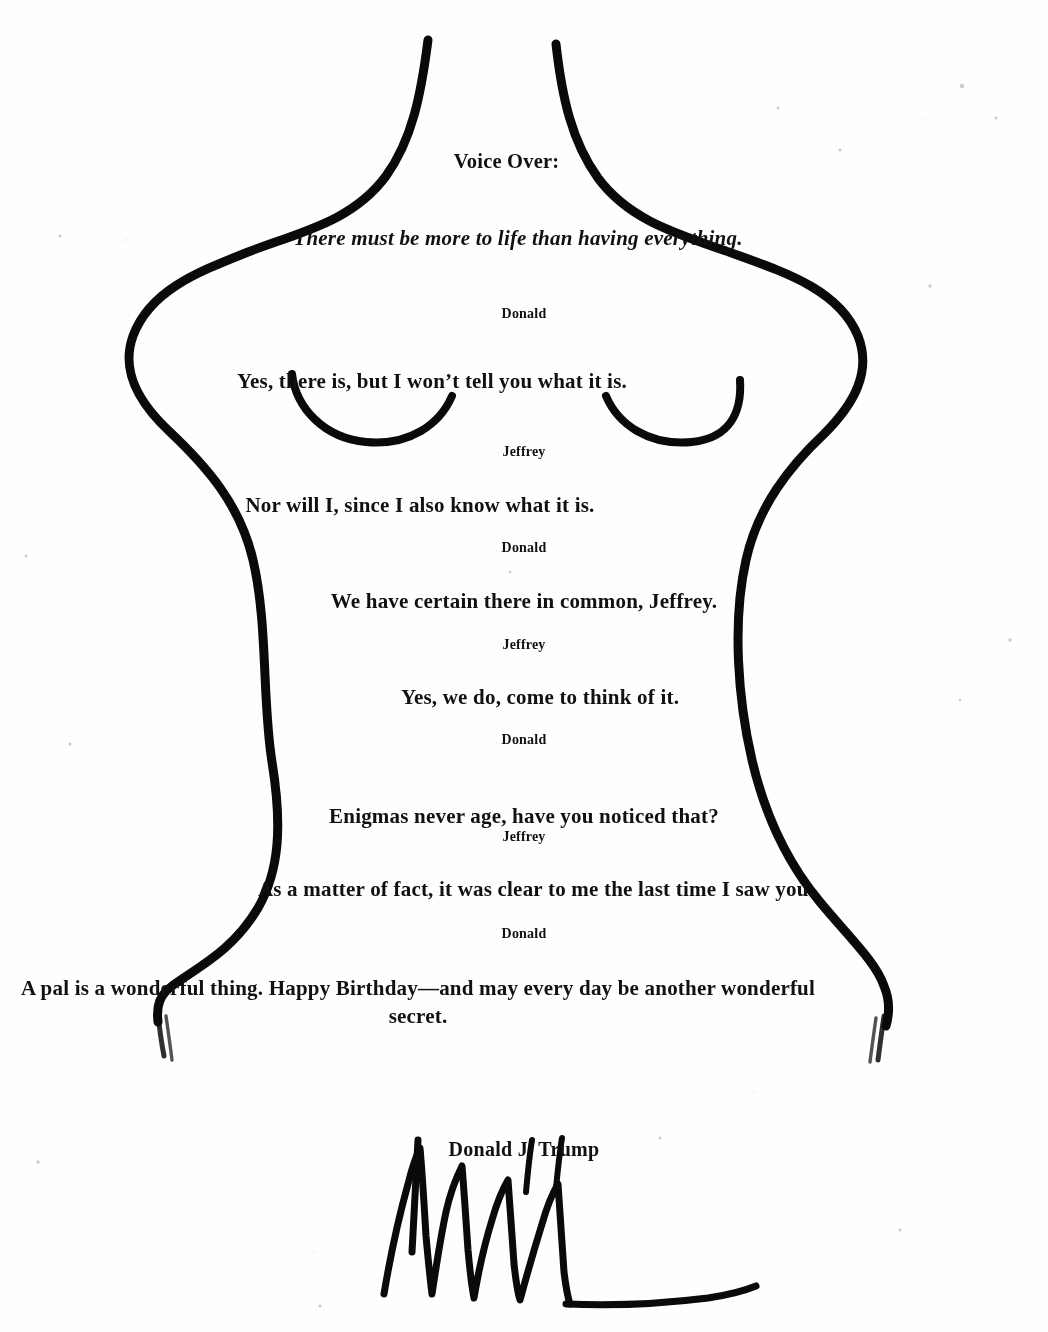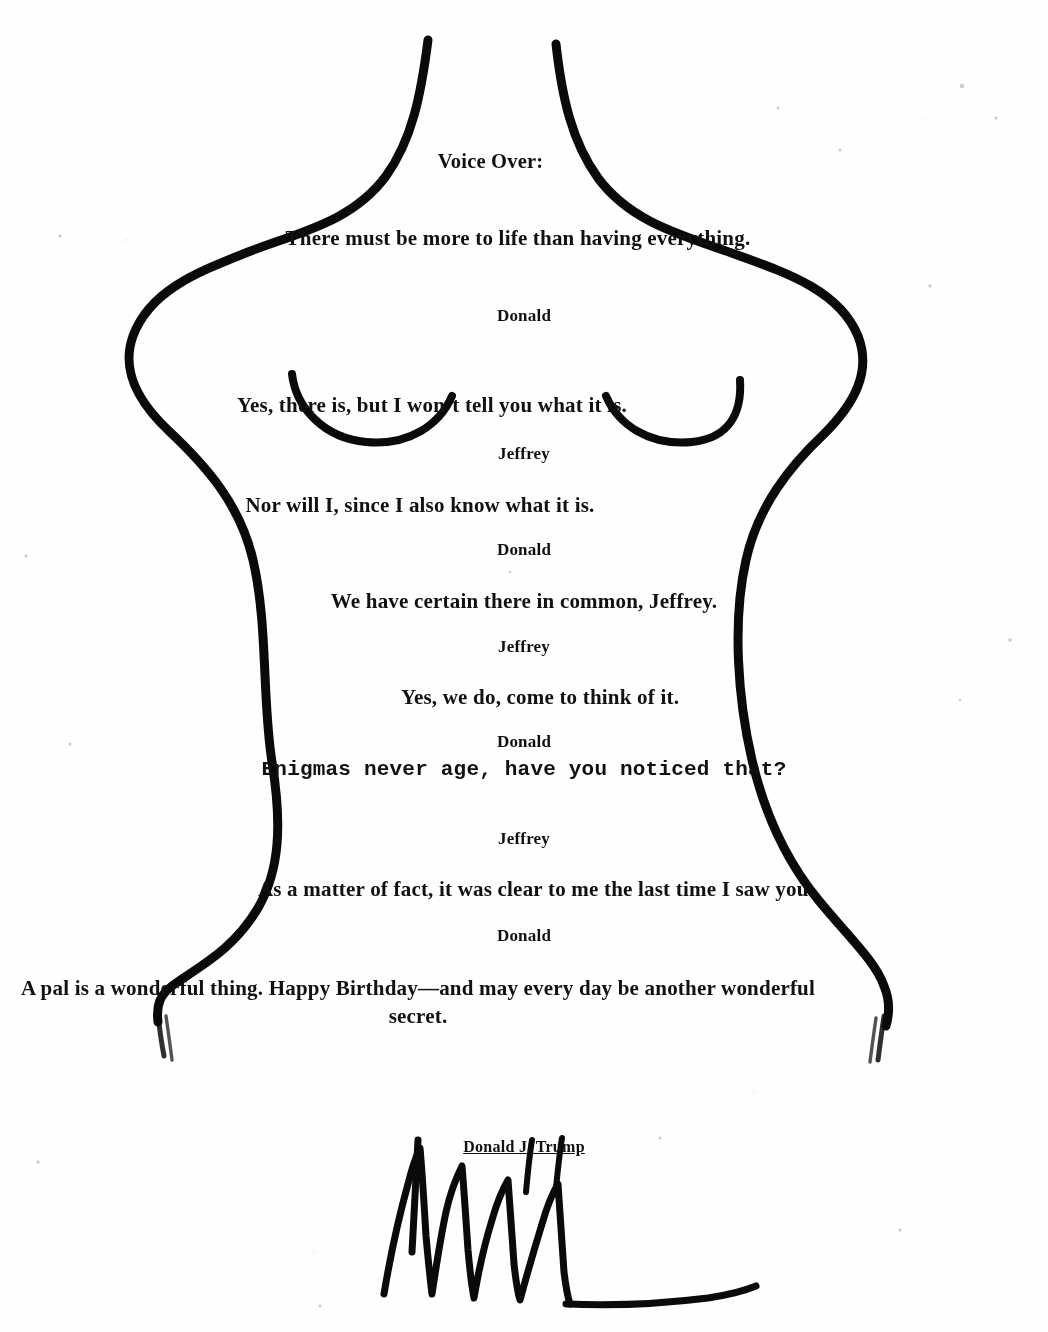--- a/index.html
+++ b/index.html
@@ -55,68 +55,67 @@
     letter-spacing: 0.2px;
     color: #111;
   }
 
   .heading {
     font-size: 20.5px;
     font-weight: bold;
   }
 
   .speaker {
-    font-size: 17px;
+    font-size: 14px;
     font-weight: bold;
   }
 
   .dialogue {
     font-size: 21px;
     font-weight: bold;
   }
 
   .wide {
     width: 820px;
     margin: 0 auto;
     line-height: 1.32;
   }
 
   
-  .l-voiceover   { position:absolute; left:0; width:981px; top:150px; }
-  .l-d0          { position:absolute; left:0; width:1036px; top:225px; }
+  .l-voiceover   { position:absolute; left:16px; width:981px; top:150px; }
+  .l-d0          { position:absolute; left:0; width:1036px; top:225px;font-style:italic; }
   .l-s1          { position:absolute; left:0; width:1048px; top:306px; }
-  .l-d1          { position:absolute; left:0; width:864px; top:368px;margin-top:24px; }
+  .l-d1          { position:absolute; left:0; width:864px; top:368px; }
   .l-s2          { position:absolute; left:0; width:1048px; top:444px; }
   .l-d2          { position:absolute; left:0; width:840px; top:492px; }
   .l-s3          { position:absolute; left:0; width:1048px; top:540px; }
   .l-d3          { position:absolute; left:0; width:1048px; top:588px; }
   .l-s4          { position:absolute; left:0; width:1048px; top:637px; }
   .l-d4          { position:absolute; left:16px; width:1048px; top:684px; }
   .l-s5          { position:absolute; left:0; width:1048px; top:732px; }
-  .l-d5          { position:absolute; left:0; width:1048px; top:756px;font-family:Liberation Mono, monospace; }
+  .l-d5          { position:absolute; left:0; width:1048px; top:803px; }
   .l-s6          { position:absolute; left:0; width:1048px; top:829px; }
   .l-d6          { position:absolute; left:0; width:1048px; top:876px;padding-left:12px; }
   .l-s7          { position:absolute; left:0; width:1048px; top:926px; }
   .l-d7          { position:absolute; left:0; width:836px; top:975px; }
 
   
   #signature-block {
     position: absolute;
     left: 0;
     top: 1138px;
     width: 1048px;
     z-index: 3;
     text-align: center;
   }
   #signature-name {
-    font-size: 16px;
+    font-size: 20px;
     font-weight: bold;
     letter-spacing: 0.3px;
     color: #111;
-    text-decoration: underline;
   }
   #signature-mark {
     position: absolute;
     left: 360px;
     top: 1128px;
     width: 420px;
     height: 190px;
     z-index: 2;
     pointer-events: none;
   }

